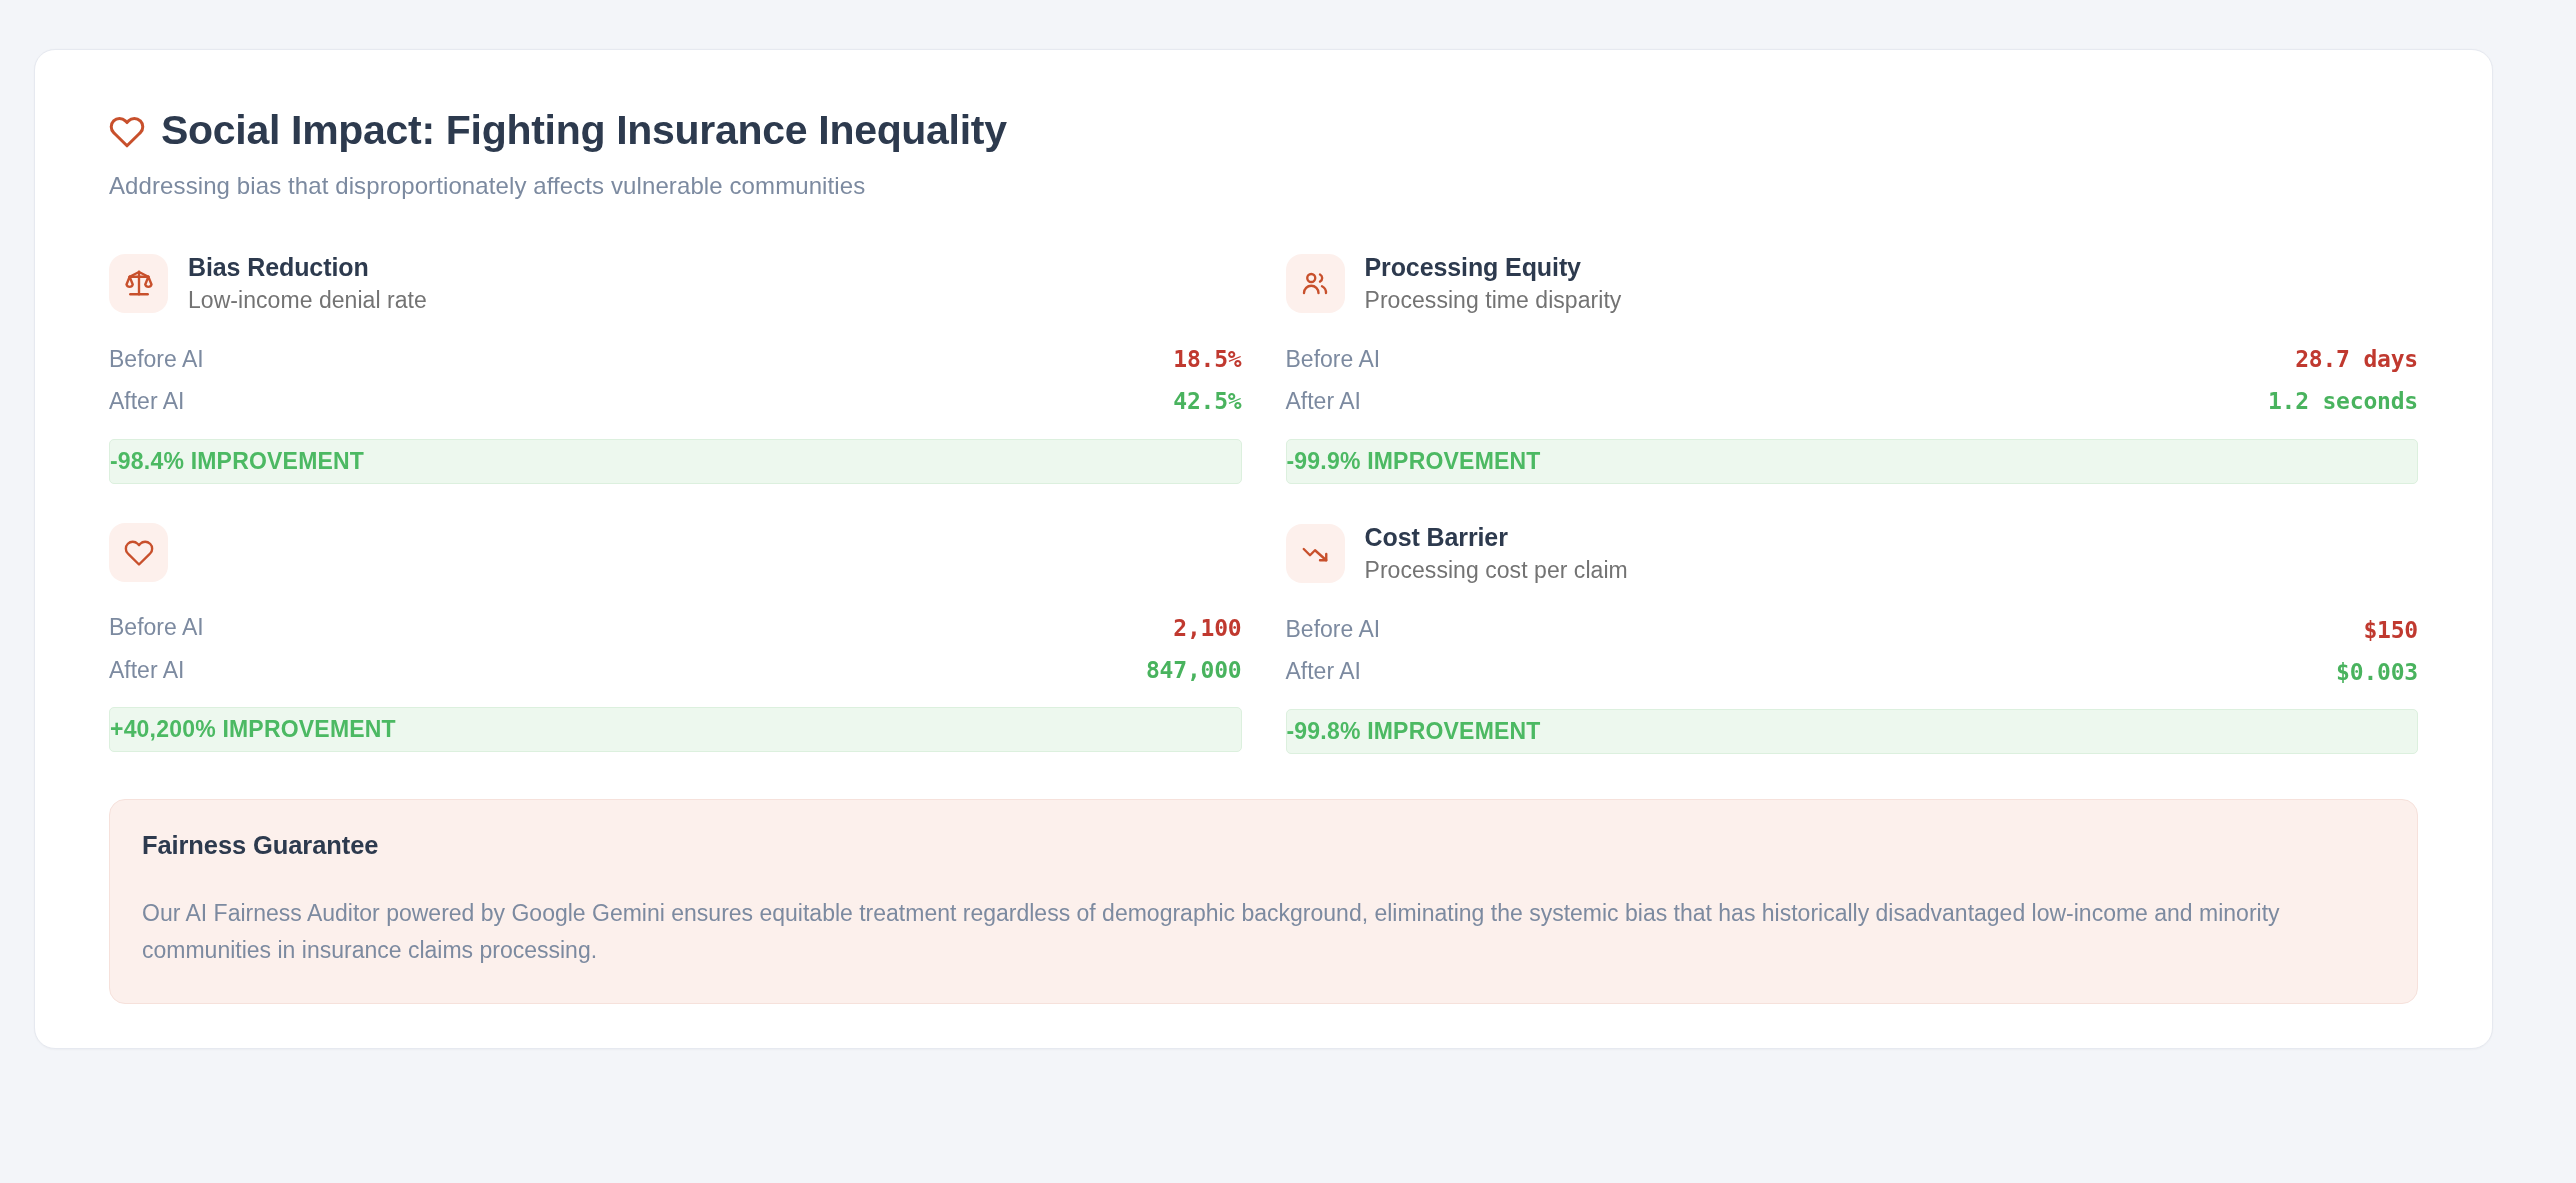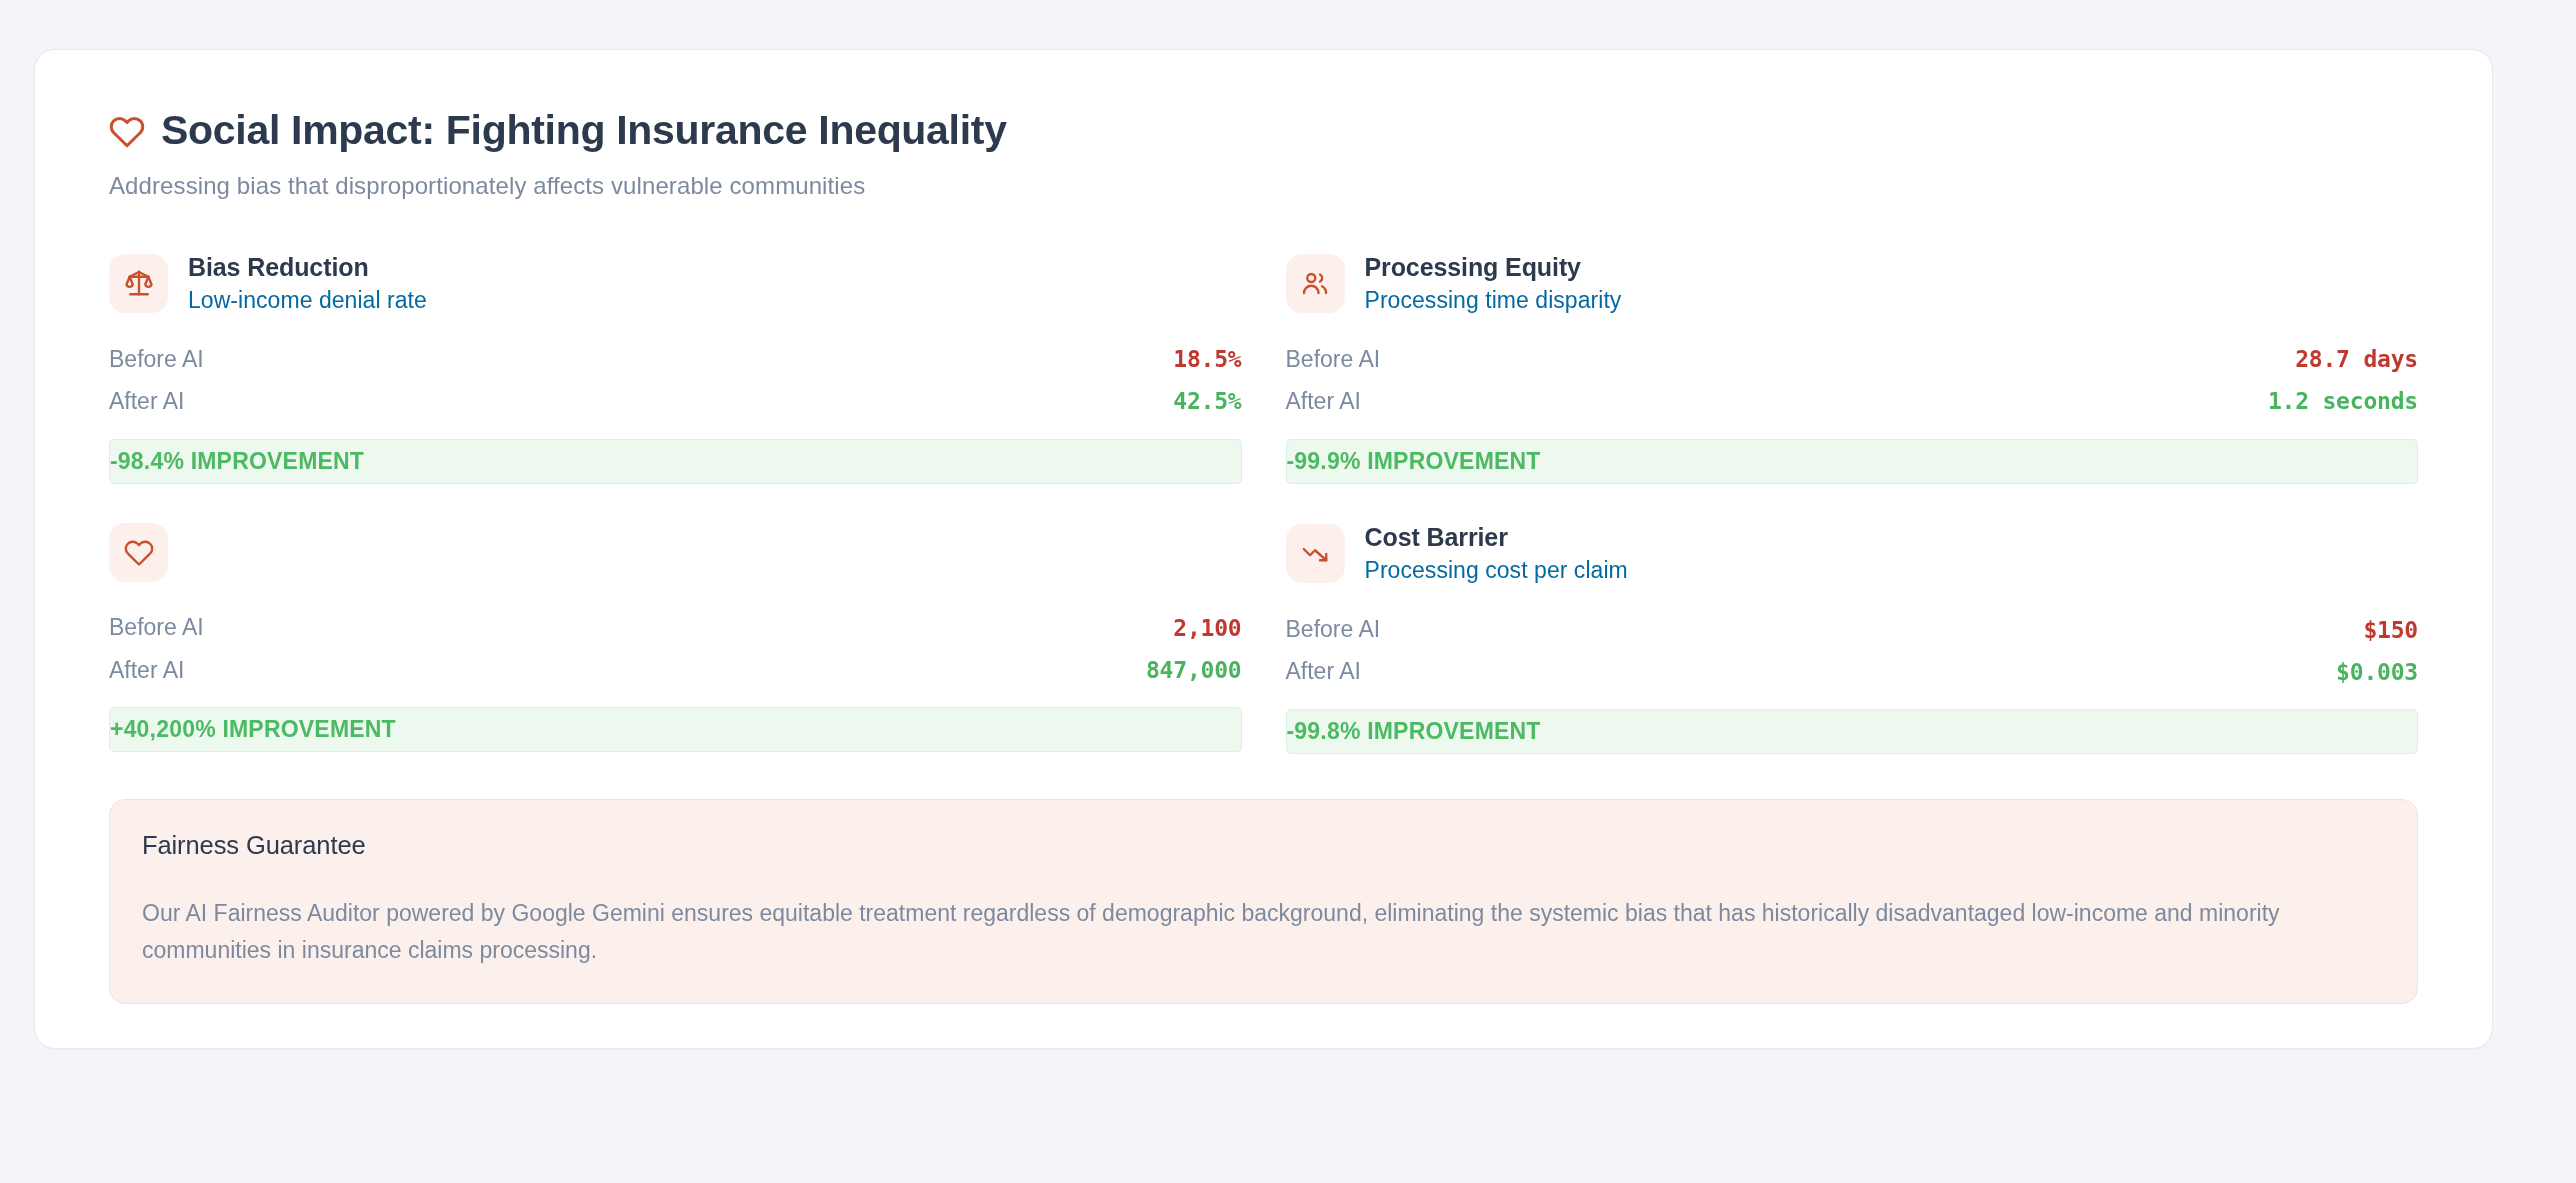--- a/index.html
+++ b/index.html
@@ -90,21 +90,21 @@
 
   .metric-name {
     font-size: 25px;
     font-weight: 700;
     color: #2d3a4e;
     letter-spacing: -0.1px;
   }
 
   .metric-desc {
     font-size: 23px;
-    color: #0369a1;
+    color: #737373;
     letter-spacing: 0.05px;
   }
 
   .metric-rows { margin-top: 24.6px; }
 
   .metric-row {
     display: flex;
     align-items: center;
     justify-content: space-between;
     padding: 7.6px 0;
@@ -147,21 +147,21 @@
   .guarantee {
     margin: 45px 32px 0 32px;
     background: #fcf0ec;
     border: 0.9px solid #f6e1db;
     border-radius: 16px;
     padding: 31px 32px 34px 32px;
   }
 
   .guarantee-title {
     font-size: 25.5px;
-    font-weight: 400;
+    font-weight: 700;
     color: #2d3a4e;
     letter-spacing: -0.1px;
     font-stretch: condensed;
   }
 
   .guarantee-body {
     margin-top: 35px;
     font-size: 23px;
     line-height: 1.62;
     color: #7c8aa0;

